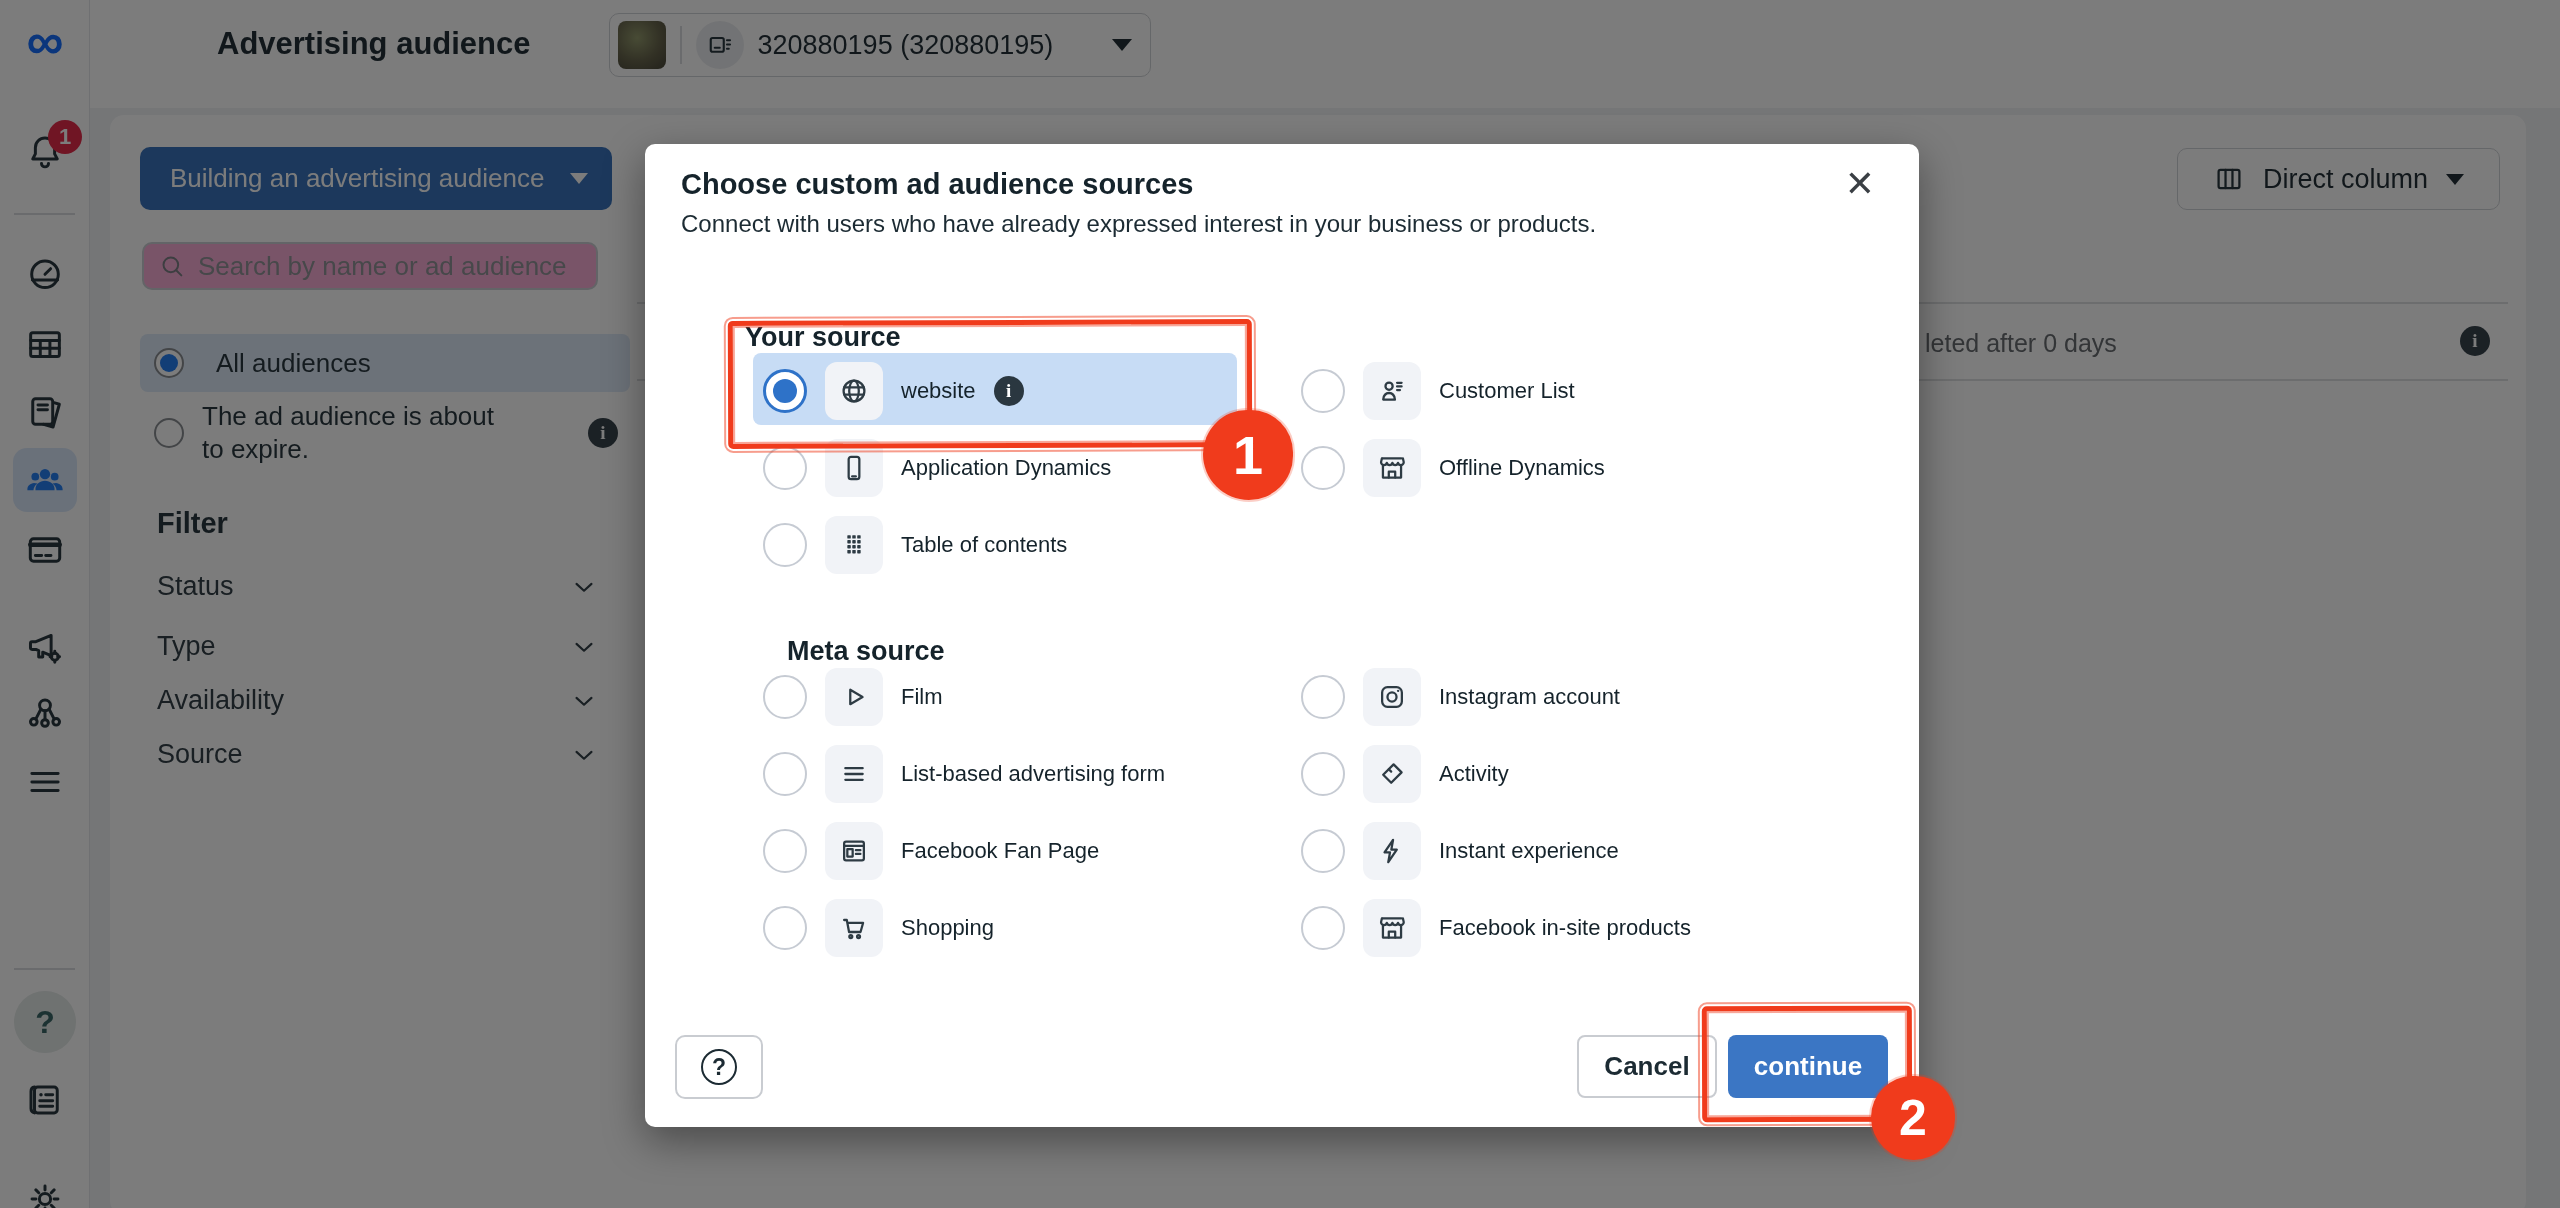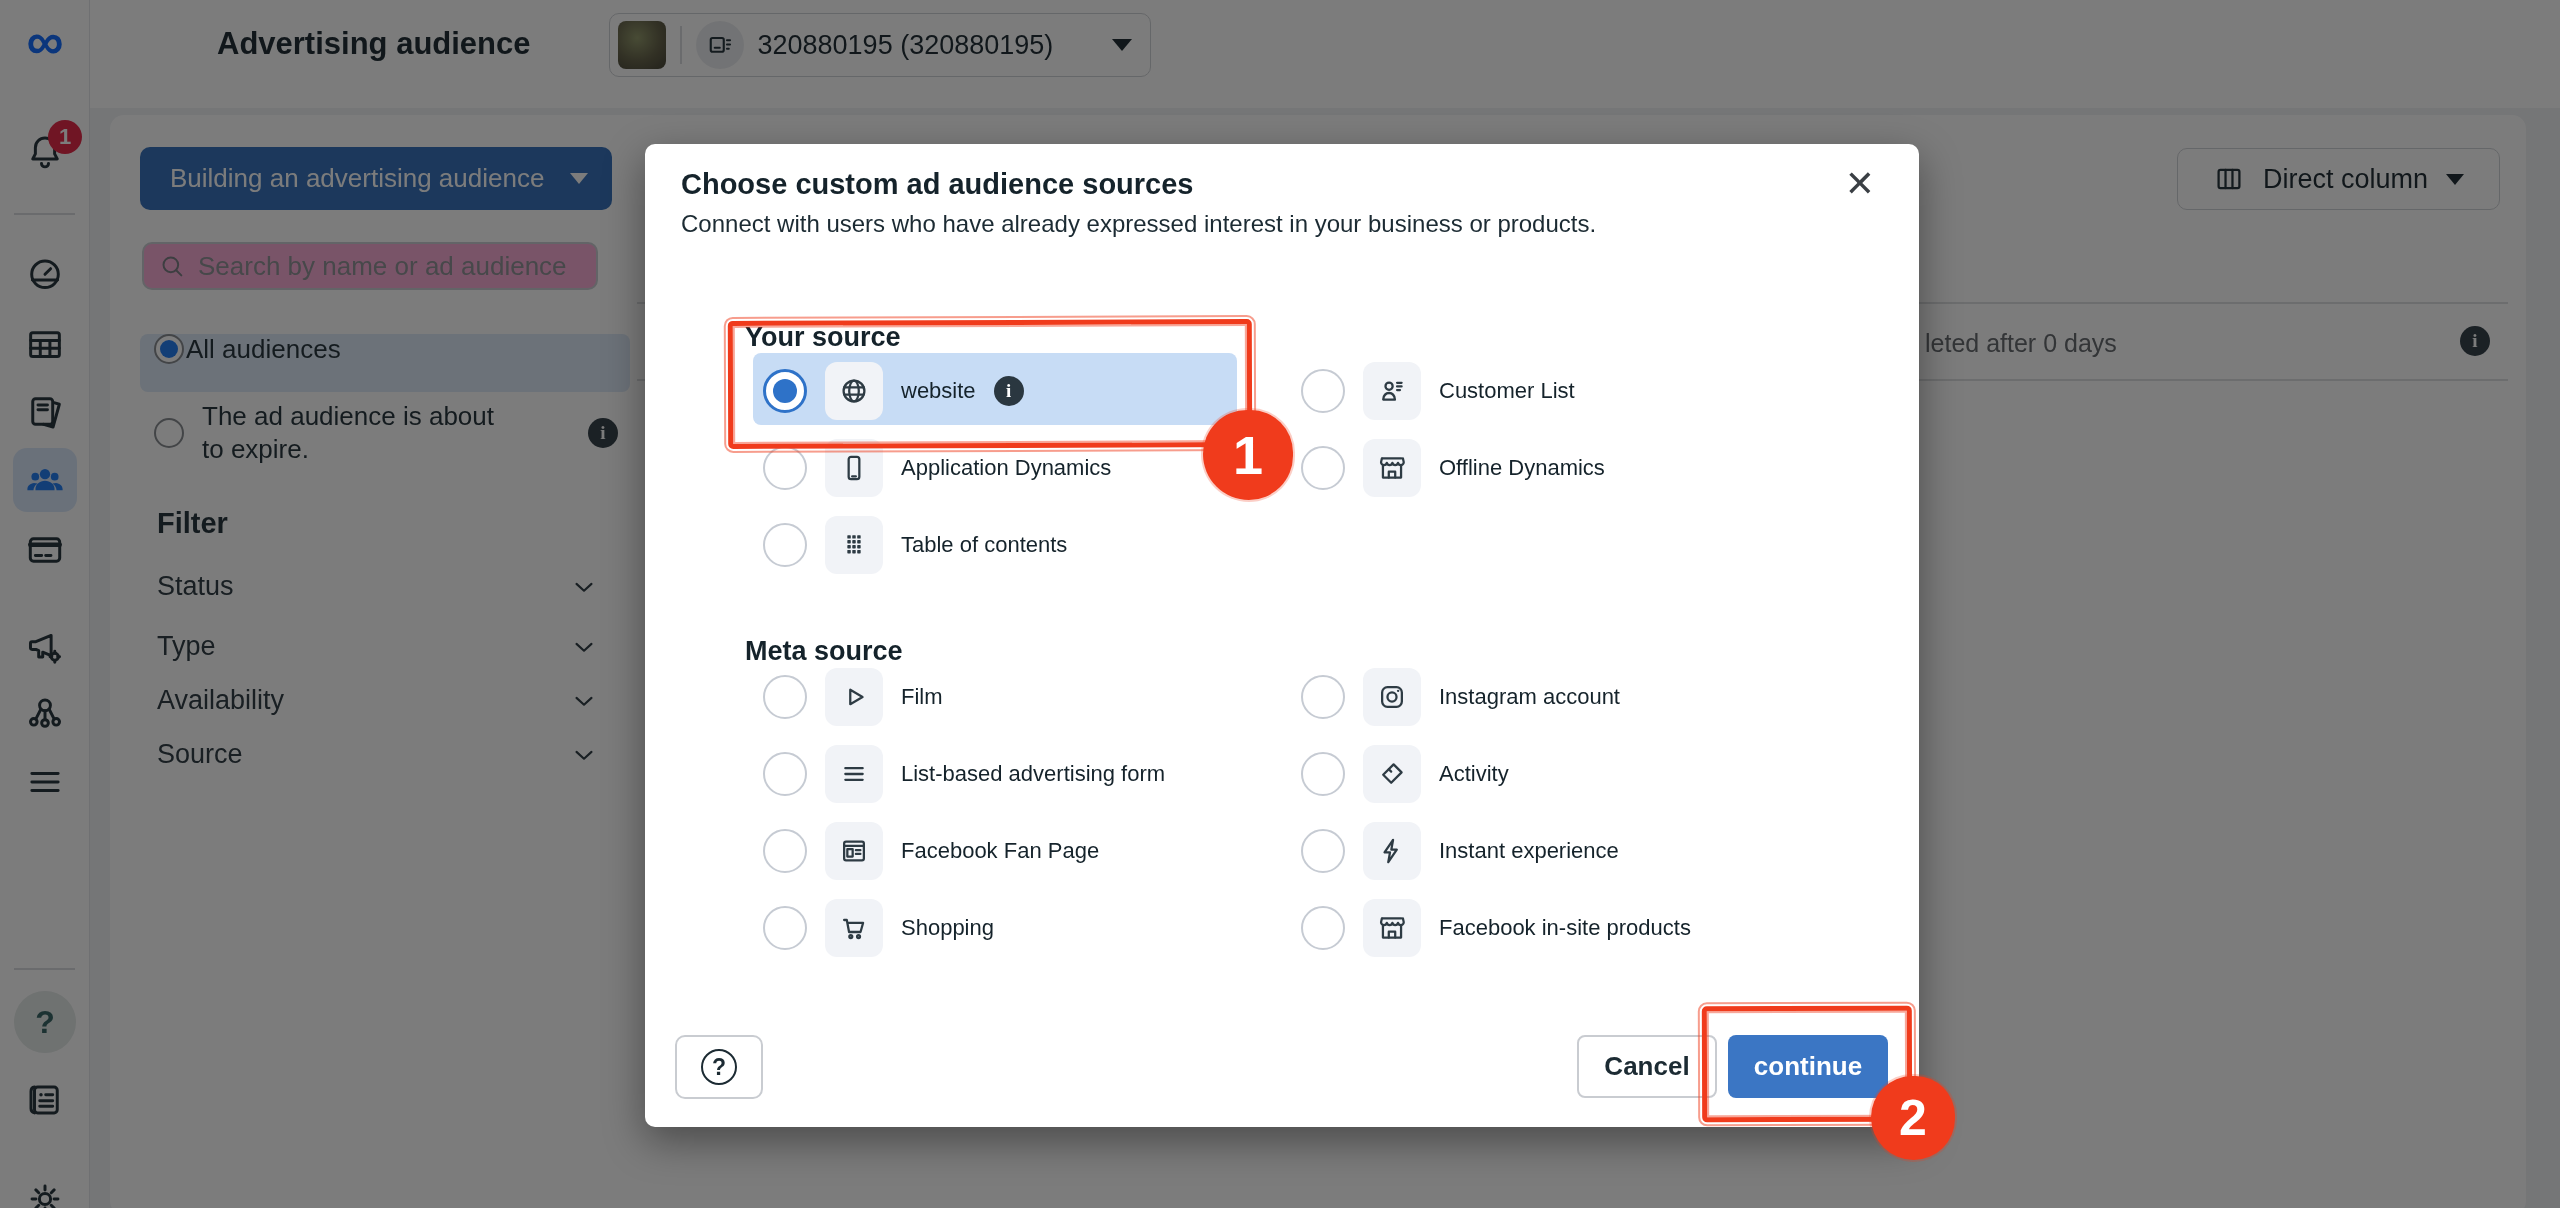--- a/index.html
+++ b/index.html
@@ -32,21 +32,21 @@
   
   .main { position:absolute; left:90px; top:108px; right:0; bottom:0; background:#EFF1F4; }
   .card { position:absolute; left:20px; top:7px; width:2416px; height:1100px; background:#fff; border-radius:14px; }
   .build-btn { position:absolute; left:30px; top:32px; width:472px; height:63px; background:#2C6BB8; border-radius:10px; display:flex; align-items:center; padding:0 24px 0 30px; color:#fff; }
   .build-btn .lbl { flex:1; font-size:26px; }
   .build-btn .caret { border-top-color:#fff; border-left-width:9px; border-right-width:9px; border-top-width:11px; }
   .search-box { position:absolute; left:32px; top:127px; width:456px; height:48px; border:2px solid #C8CBD0; border-radius:10px; display:flex; align-items:center; padding:0 14px; gap:12px; color:#75787D; background:#f9a8d4; }
   .search-box svg { width:28px; height:28px; flex:none; }
   .search-box input { border:none; outline:none; font-size:26px; color:#3a3d41; width:100%; font-family:inherit; background:transparent; }
   .search-box input::placeholder { color:#8A8D91; }
-  .row-all { position:absolute; left:30px; top:219px; width:490px; height:58px; background:#DCE9F8; border-radius:8px; display:flex; align-items:flex-start; padding:0 14px; gap:2px; font-size:26px; }
+  .row-all { position:absolute; left:30px; top:219px; width:490px; height:58px; background:#DCE9F8; border-radius:8px; display:flex; align-items:center; padding:0 14px; gap:32px; font-size:26px; }
   .radio-s { width:30px; height:30px; border-radius:50%; border:2px solid #82868C; background:#fff; position:relative; flex:none; }
   .radio-s.on::after { content:""; position:absolute; left:4px; top:4px; width:18px; height:18px; border-radius:50%; background:#1877F2; }
   .row-exp { position:absolute; left:30px; top:285px; width:492px; display:flex; align-items:center; padding:0 14px; gap:18px; font-size:26px; line-height:1.25; }
   .row-exp .txt { width:310px; }
   .info-dot { width:30px; height:30px; border-radius:50%; background:#2A3740; color:#fff; font-size:19px; font-weight:bold; display:flex; align-items:center; justify-content:center; flex:none; font-family:"Liberation Serif",serif; }
   .row-exp .info-dot { margin-left:72px; }
   .filter-h { position:absolute; left:47px; top:392px; font-size:29px; font-weight:bold;text-align:center; }
   .f-row { position:absolute; left:47px; width:442px; display:flex; justify-content:space-between; align-items:center; font-size:27px; color:#26343C; }
   .f-row svg { width:30px; height:30px; }
 
@@ -363,21 +363,21 @@
                 <rect x="10.7" y="15.7" width="2.6" height="2.6" rx=".5"></rect>
                 <rect x="14.4" y="15.7" width="2.6" height="2.6" rx=".5"></rect>
               </g>
             </svg>
           </span>
         <span class="opt-label">Table of contents</span>
       </div>
       <div></div>
     </div>
 
-    <div class="sec-h" style="top:492px;">Meta source</div>
+    <div class="sec-h" style="top:492px;margin-left:42px;">Meta source</div>
 
     <div class="grid" style="top:514px;">
       <div class="opt">
         <span class="radio-m"></span>
         <span class="tile">
             <svg class="ic" viewBox="0 0 24 24">
               <path d="M9.2 6.6v10.8l9.2-5.4z"></path>
             </svg>
           </span>
         <span class="opt-label">Film</span>

